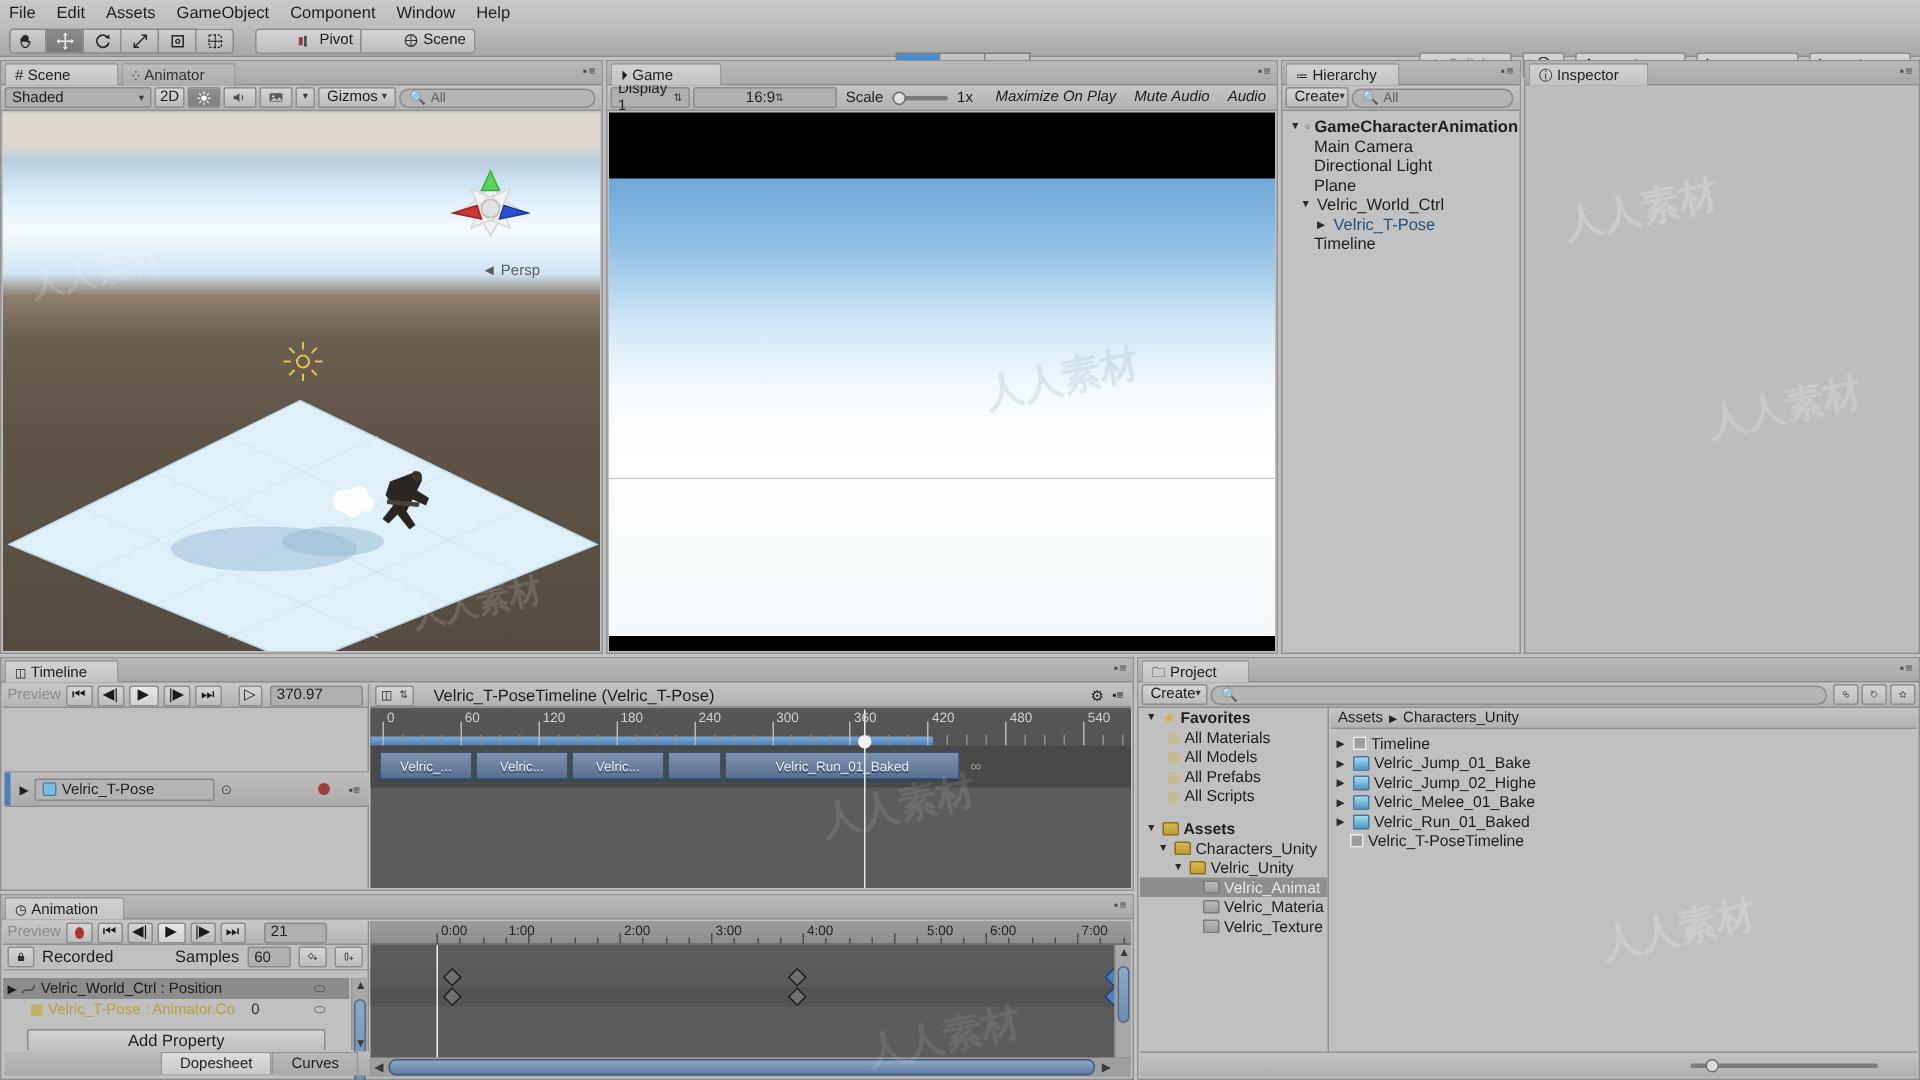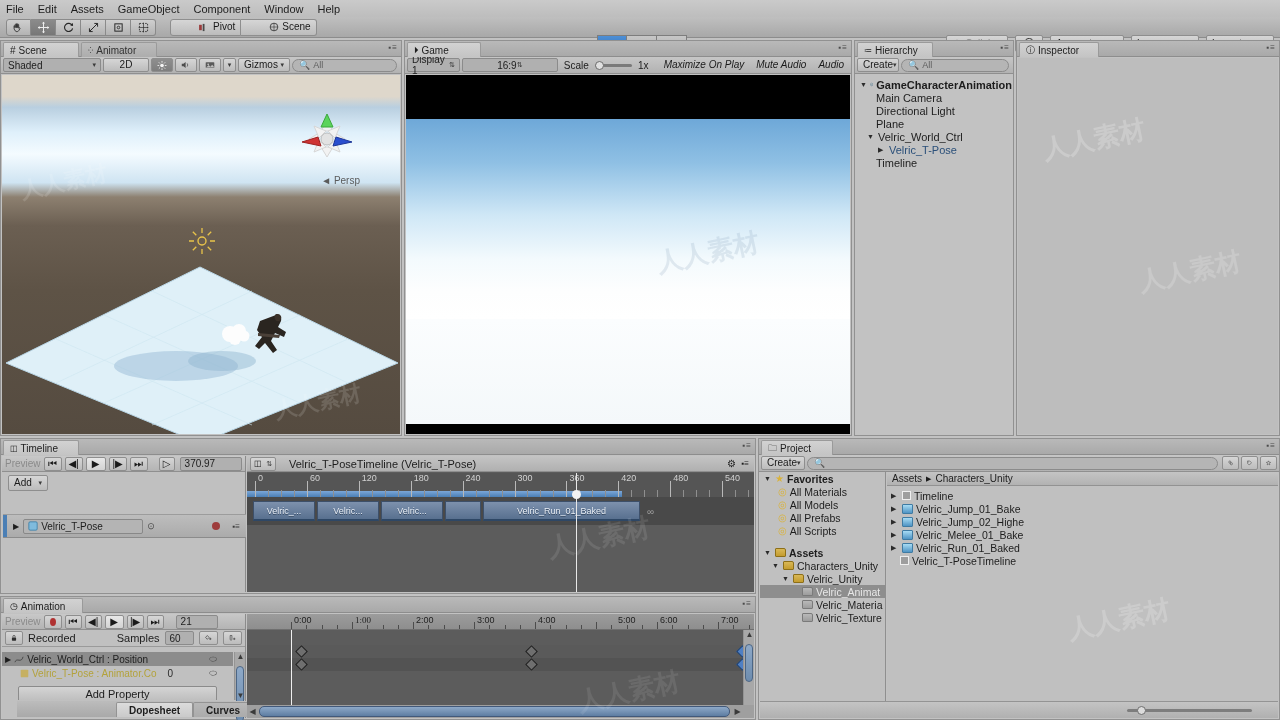--- a/index.html
+++ b/index.html
@@ -134,22 +134,22 @@
   .kr1{ top:31px; background:#5a5a5a; }
   .kr2{ top:44px; background:#535353; }
   .key{ position:absolute; top:2px; width:9px; height:9px; transform:rotate(45deg);
         background:#6f6f6f; border:1px solid #1c1c1c; }
   .key.b{ background:#4e7fc4; border-color:#1f3d66; }
   .an-row{ height:14px; display:flex; align-items:center; font-size:10px; padding-left:4px; gap:3px;}
   .an-row.sel{ background:#8c8c8c; }
   .addprop{ margin:6px 16px 0 16px; height:16px; border:1px solid #8b8b8b; border-radius:2px;
             background:linear-gradient(#d4d4d4,#bdbdbd); display:flex; align-items:center;
             justify-content:center; font-size:11px;}
-  .dsrow{ position:absolute; left:15px; bottom:1px; width:244px; height:16px;
-          background:linear-gradient(#bcbcbc,#a9a9a9); display:flex; align-items:flex-end;font-weight:bold; }
+  .dsrow{ position:absolute; left:1px; bottom:1px; width:244px; height:16px;
+          background:linear-gradient(#bcbcbc,#a9a9a9); display:flex; align-items:flex-start; }
   .dstab{ height:15px; padding:0 12px; font-size:10px; display:flex; align-items:center;
           border:1px solid #939393; border-bottom:none; border-radius:2px 2px 0 0;}
   .dstab.on{ background:linear-gradient(#dcdcdc,#cacaca); }
   .dstab.off{ background:linear-gradient(#b8b8b8,#ababab); }
 
   
   .pj-left{ position:absolute; left:1px; top:33px; width:126px; bottom:18px; background:#c0c0c0;
             border-right:1px solid #8f8f8f;}
   .pj-right{ position:absolute; left:128px; top:33px; right:1px; bottom:18px; background:#c0c0c0;}
   .pj-crumb{ height:14px; background:linear-gradient(#c4c4c4,#b2b2b2); border-bottom:1px solid #929292;
@@ -319,21 +319,21 @@
         <span style="font-size:8px">⁛</span>
         <span>Animator</span>
       </div>
       <div class="tabicons">▪≡</div>
     </div>
     <div class="toolrow">
       <div class="field" style="width:98px; justify-content:space-between">
         <span>Shaded</span>
           <span class="caret">▾</span>
       </div>
-      <div class="btn" style="width:46px">
+      <div class="btn" style="width:20px">
         <span>2D</span>
       </div>
       <div class="btn down" style="width:22px">
         <svg width="11" height="11" viewBox="0 0 12 12">
             <circle cx="6" cy="6" r="2.2" fill="#f5f5f5"></circle>
             <g stroke="#f5f5f5" stroke-width="1">
               <path d="M6 .6v2M6 9.4v2M.6 6h2M9.4 6h2M2.2 2.2l1.4 1.4M8.4 8.4l1.4 1.4M9.8 2.2L8.4 3.6M3.6 8.4l-1.4 1.4"></path>
             </g>
           </svg>
       </div>
@@ -539,26 +539,20 @@
       <div class="tl-head">
         <span class="dis" style="font-size:10px">Preview</span>
         <div class="btn" style="width:18px">⏮</div>
         <div class="btn" style="width:18px">◀|</div>
         <div class="btn down" style="width:20px;background:linear-gradient(#e8e8e8,#d2d2d2);color:#1a1a1a;">▶</div>
         <div class="btn" style="width:18px">|▶</div>
         <div class="btn" style="width:18px">⏭</div>
         <div class="btn" style="width:16px; margin-left:8px">▷</div>
         <div class="field" style="width:62px; margin-left:2px;">
           <span>370.97</span>
-        </div>
-      </div>
-      <div style="height:22px; display:flex; align-items:center; padding-left:6px;">
-        <div class="btn" style="width:40px; height:16px; justify-content:space-between">
-          <span>Add</span>
-            <span class="caret">▾</span>
         </div>
       </div>
       <div class="trkhdr">
         <div class="sel"></div>
         <span style="margin-left:6px; font-size:8px;">▶</span>
         <div class="namebox">
           <svg width="10" height="10" viewBox="0 0 12 12">
               <rect x="1" y="1" width="10" height="10" rx="1.5" fill="#7fbbdd" stroke="#3d7ea6"></rect>
             </svg>
           <span>Velric_T-Pose</span>
@@ -739,21 +733,21 @@
       </div>
     </div>
 
     <div class="an-right">
       <div class="an-ruler" id="anRuler">
           <div class="tlab" style="left: 47px; top: 1px;">0:00</div>
           <div class="tick" style="left: 44px; height: 7px;"></div>
           <div class="tick" style="left: 59.25px; height: 4px;"></div>
           <div class="tick" style="left: 74.5px; height: 4px;"></div>
           <div class="tick" style="left: 89.75px; height: 4px;"></div>
-          <div class="tlab" style="left: 108px; top: 1px; font-family: Liberation Serif, serif;">1:00</div>
+          <div class="tlab" style="left: 92px; top: 1px;">1:00</div>
           <div class="tick" style="left: 105px; height: 7px;"></div>
           <div class="tick" style="left: 120.25px; height: 4px;"></div>
           <div class="tick" style="left: 135.5px; height: 4px;"></div>
           <div class="tick" style="left: 150.75px; height: 4px;"></div>
           <div class="tlab" style="left: 169px; top: 1px;">2:00</div>
           <div class="tick" style="left: 166px; height: 7px;"></div>
           <div class="tick" style="left: 181.25px; height: 4px;"></div>
           <div class="tick" style="left: 196.5px; height: 4px;"></div>
           <div class="tick" style="left: 211.75px; height: 4px;"></div>
           <div class="tlab" style="left: 230px; top: 1px;">3:00</div>

